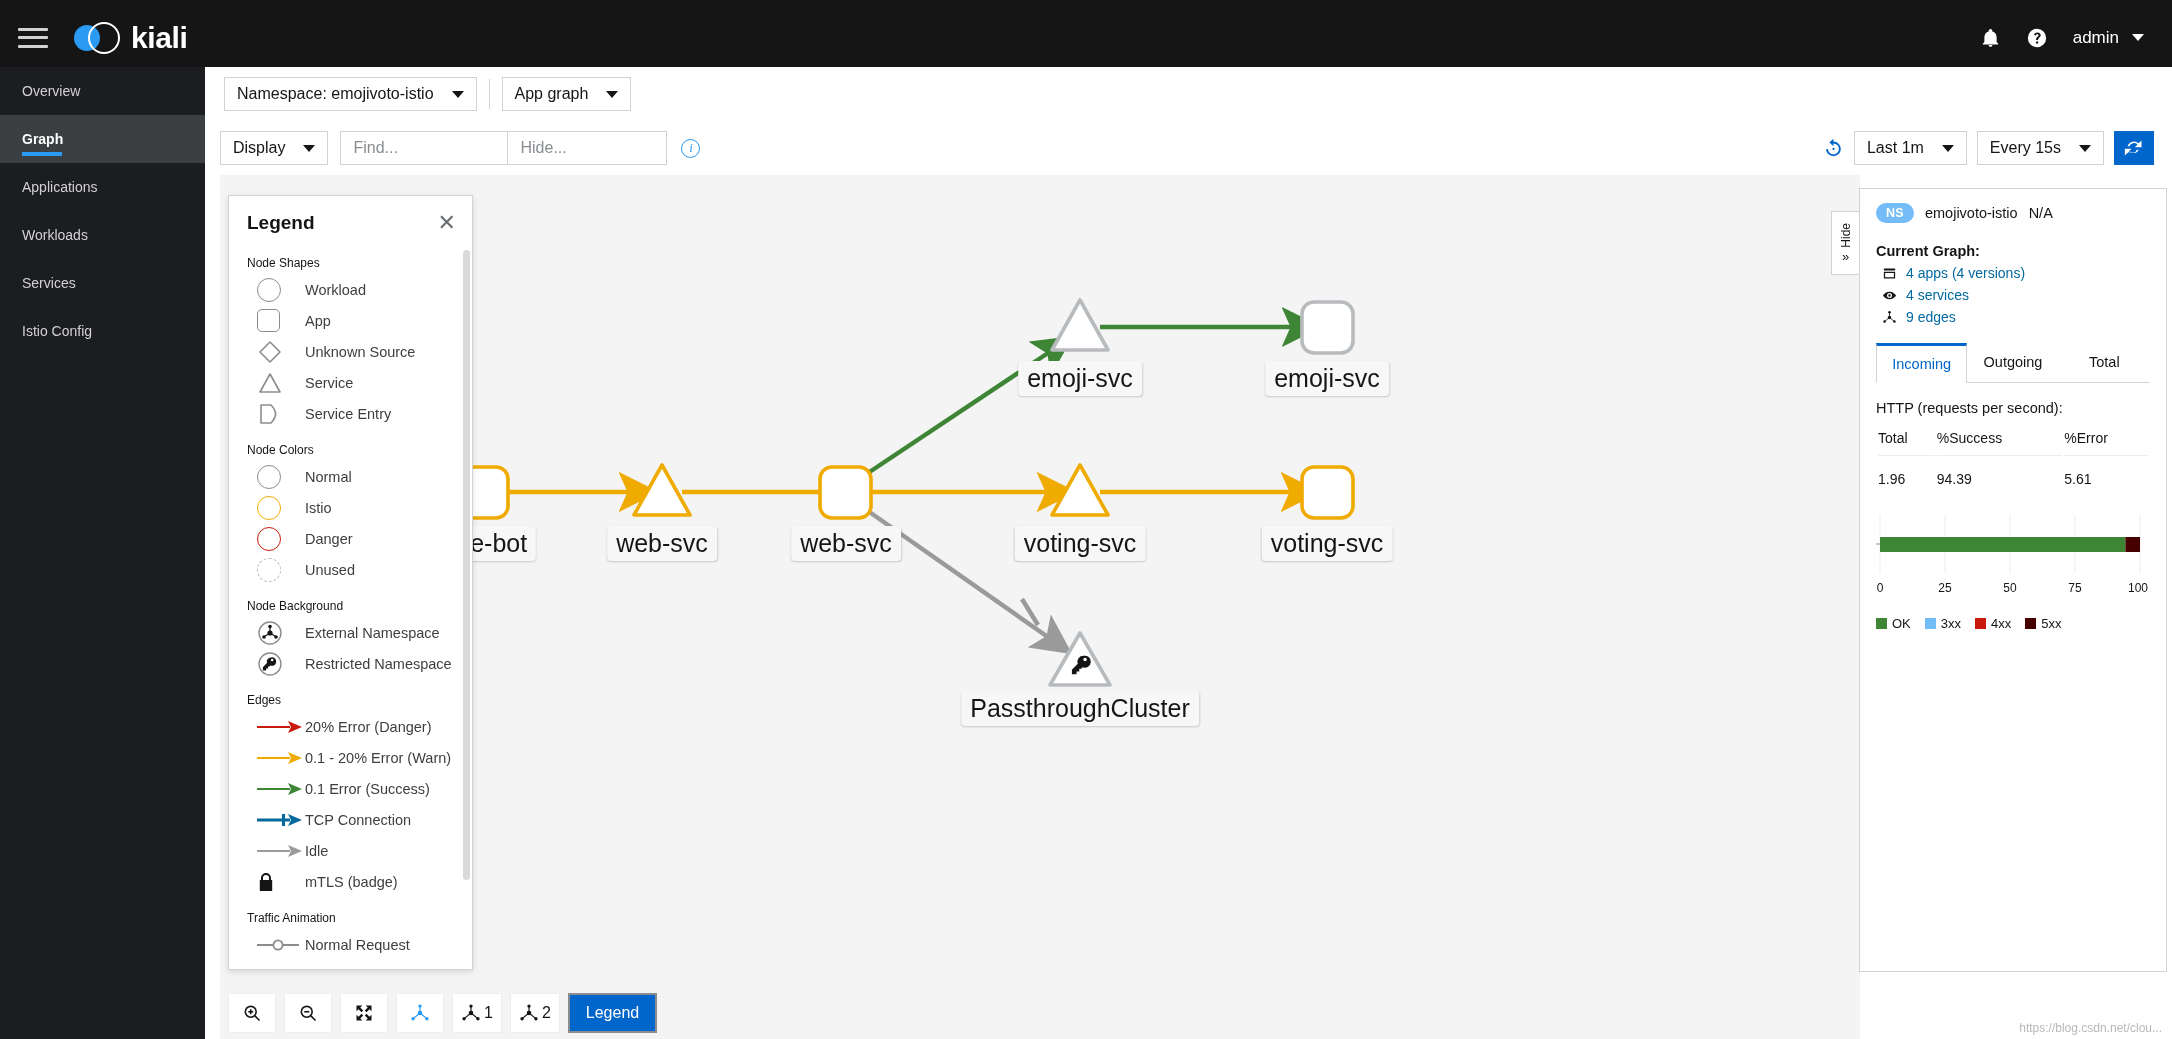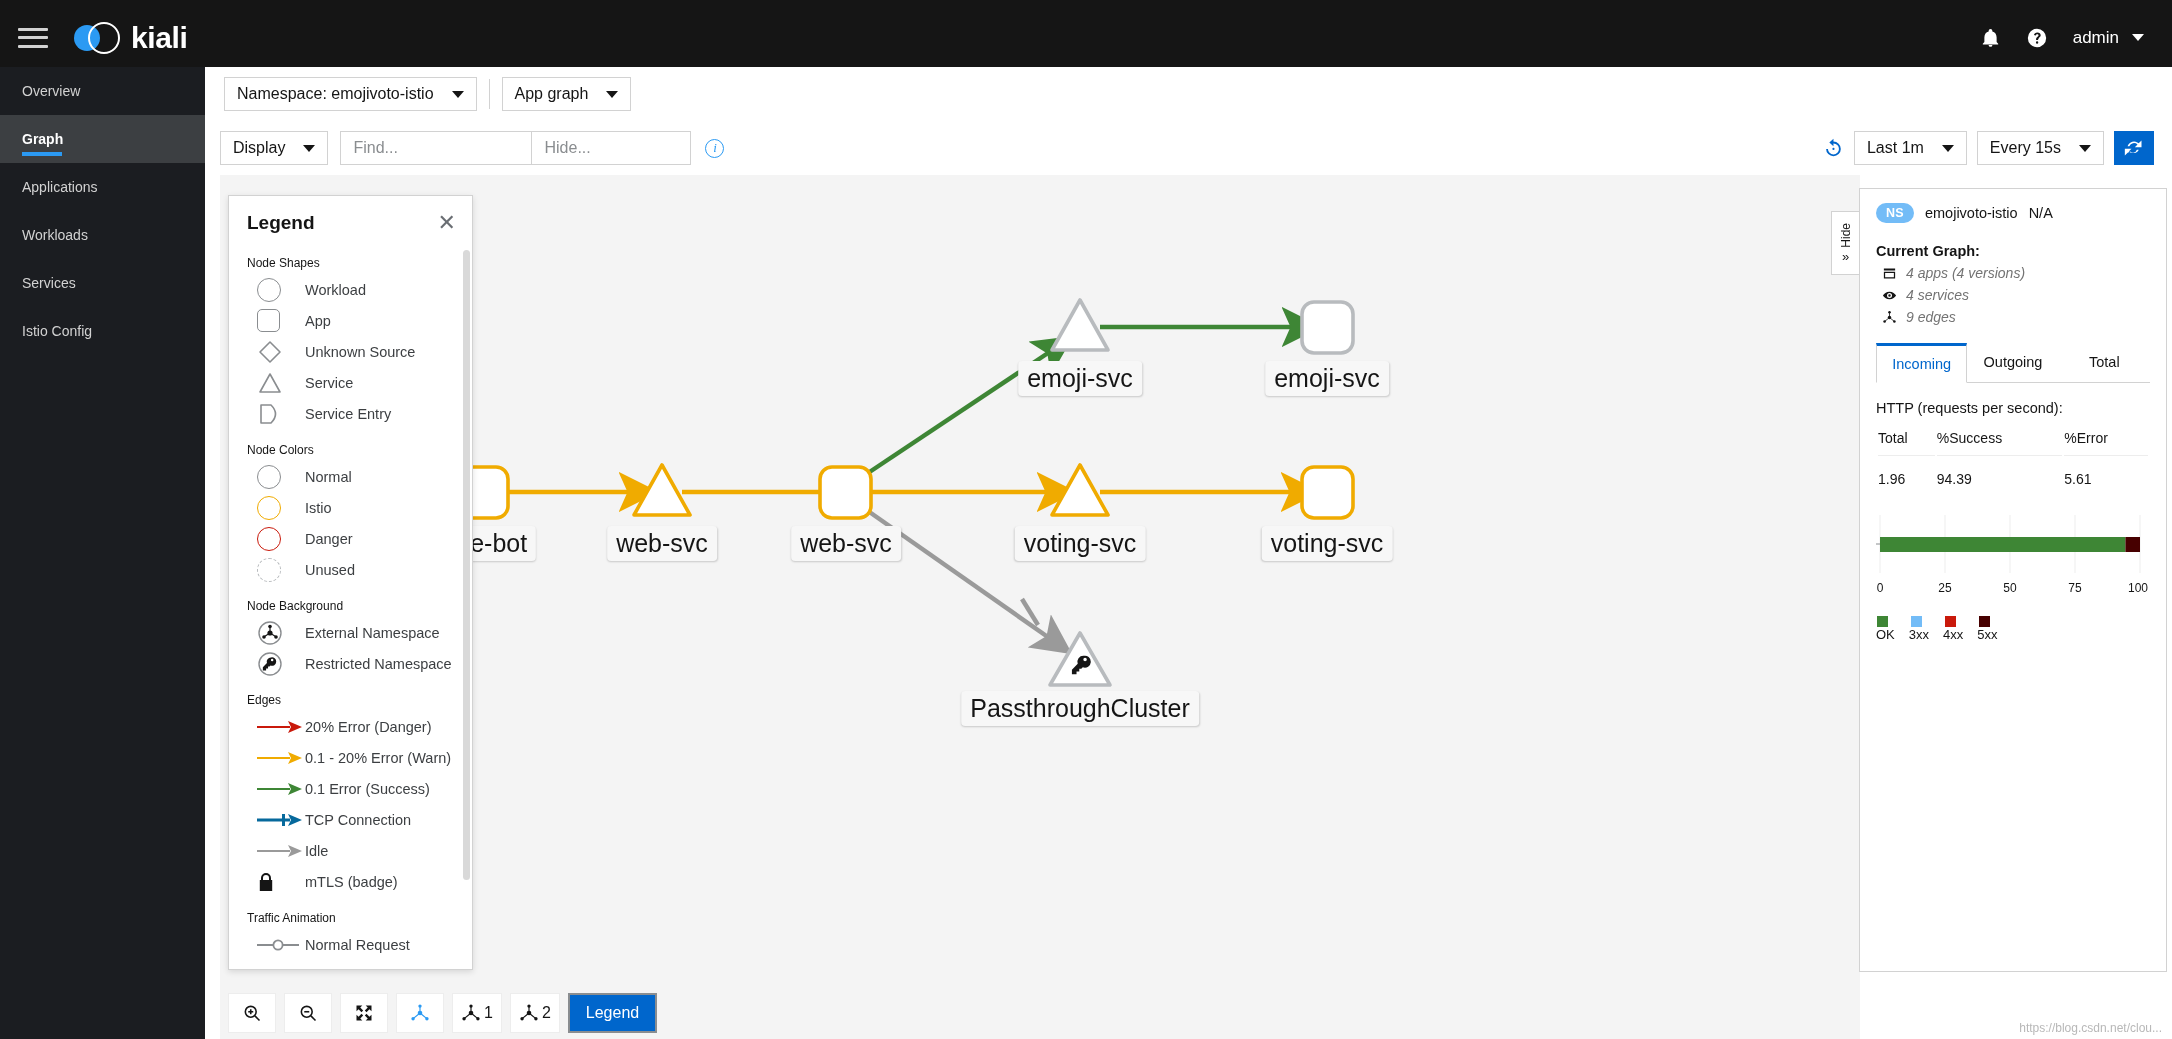--- a/index.html
+++ b/index.html
@@ -186,21 +186,21 @@
   .sp-pad { padding: 14px 16px 0 16px; }
   .ns-row { display: flex; align-items: center; gap: 11px; }
   .ns-badge {
     background: #73bcf7; color: #fff; font-size: 12.5px; font-weight: bold;
     border-radius: 20px; padding: 3px 10px; letter-spacing: .3px;
   }
   .ns-text { font-size: 14.5px; color: #151515; }
   .cg-title { font-size: 14.5px; font-weight: bold; color: #151515; margin-top: 20px; }
   .cg-row {
     display: flex; align-items: center; gap: 9px;
-    font-size: 14px; color: #737373; margin-top: 6px; padding-left: 6px; font-style: italic;
+    font-size: 14px; color: #0369a1; margin-top: 6px; padding-left: 6px;
   }
   .sp-tabs { display: flex; margin-top: 18px; border-bottom: 1px solid #d2d2d2; }
   .sp-tab {
     flex: 1; text-align: center; font-size: 14.5px; color: #151515;
     padding: 10px 0; cursor: pointer; border: 1px solid transparent;
   }
   .sp-tab.active {
     color: #06c; border: 1px solid #d2d2d2; border-bottom-color: #fff;
     border-top: 3px solid #06c; margin-bottom: -1px; background: #fff;
   }
@@ -211,21 +211,21 @@
     text-align: left; padding-bottom: 9px; border-bottom: 1px solid #ededed;
   }
   .metrics-table td { font-size: 14px; color: #151515; padding-top: 13px; }
 
   .chart-wrap { margin-top: 22px; position: relative; }
   .chart-legend {
     display: flex; gap: 14px; align-items: center; margin-top: 9px;
     font-size: 13px; color: #151515;
   }
   .chart-legend span.sw { width: 11px; height: 11px; display: inline-block; margin-right: 5px; }
-  .chart-legend div { display: flex; align-items: center; flex-direction: column; }
+  .chart-legend div { display: flex; align-items: center; }
 
   
   .bottom-bar {
     position: absolute; left: 228px; bottom: 6px;
     display: flex; align-items: center; gap: 8px;
   }
   .bbtn {
     min-width: 48px; height: 40px; background: #fff; border: 1px solid #ededed;
     display: flex; align-items: center; justify-content: center;
     cursor: pointer; font-size: 16px; color: #151515; gap: 3px; padding: 0 8px;
@@ -314,21 +314,21 @@
         </svg>
         <span>Graph tour</span>
       </div>
     </div>
 
     <div class="tb-row2">
       <div class="dd">
         <span>Display</span>
         <span class="caret"></span>
       </div>
-      <input class="txtinput" style="width: 192px; margin-left: 12px;" type="text" placeholder="Find..." value="">
+      <input class="txtinput" style="width: 168px; margin-left: 12px;" type="text" placeholder="Find..." value="">
       <input class="txtinput" style="width: 160px; margin-left: -1px;" type="text" placeholder="Hide...">
       <div class="info-icon">i</div>
 
       <div class="tb-right">
         <span style="display:flex;">
           <svg width="22" height="22" viewBox="0 0 24 24" fill="#06c">
             <path d="M12.5 5V2L8 6l4.5 4V7a6 6 0 1 1-6 6H4.5a8 8 0 1 0 8-8z"></path>
             <circle cx="12.5" cy="13" r="1.2" fill="#06c"></circle>
           </svg>
         </span>

